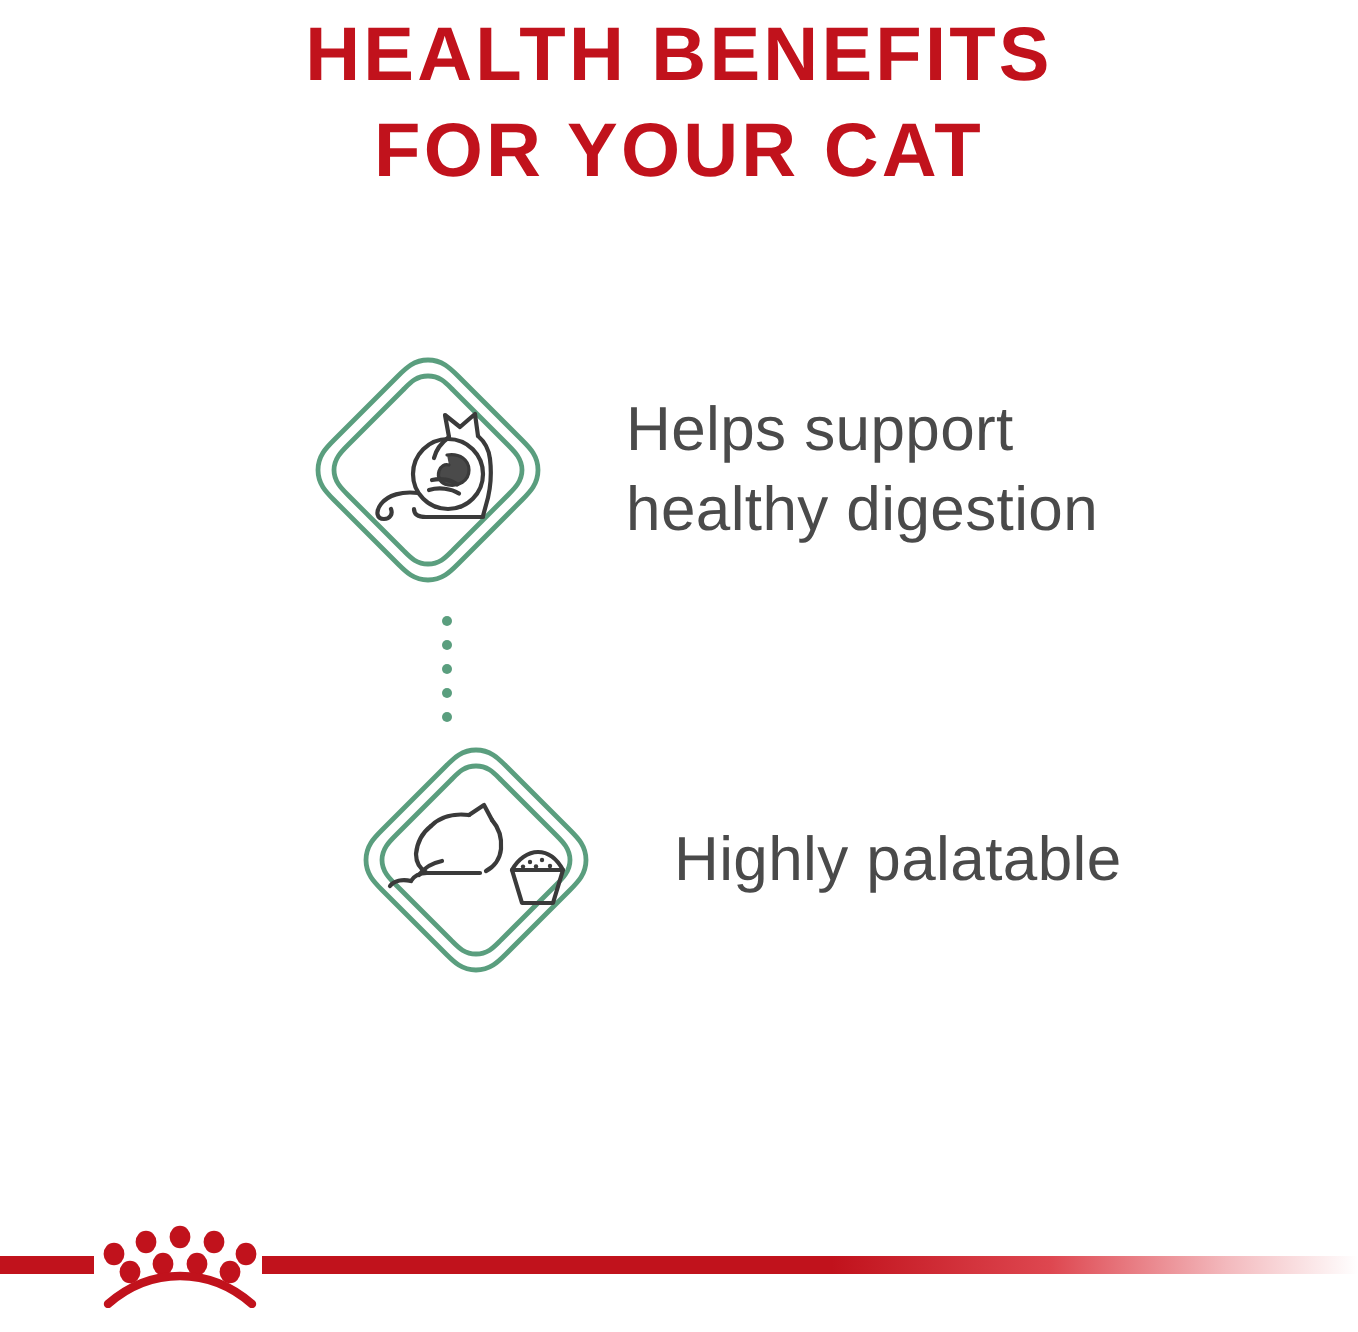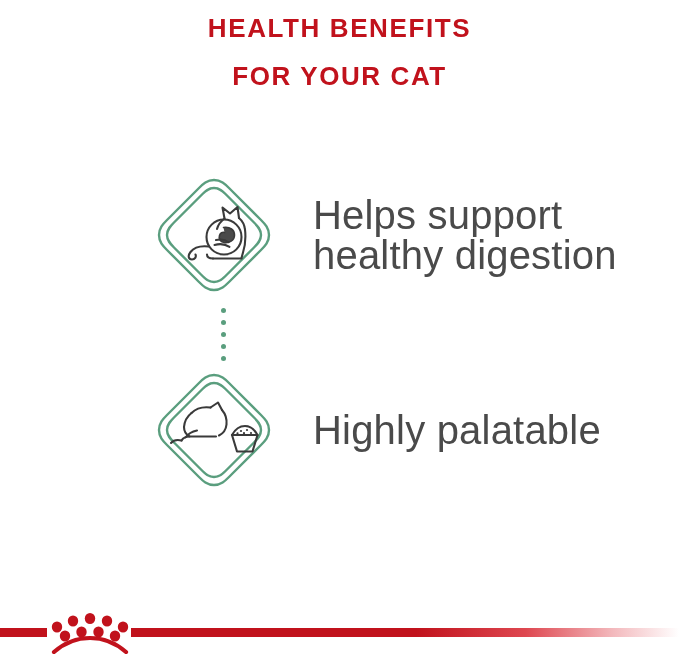--- a/index.html
+++ b/index.html
@@ -20,42 +20,42 @@
     position: absolute;
     top: 0px;
     left: 0;
     width: 679px;
     text-align: center;
   }
   .title-line {
     color: #C1121C;
     font-family: "Liberation Sans", sans-serif;
     font-weight: bold;
-    font-size: 26px;
+    font-size: 38px;
     letter-spacing: 1.6px;
     line-height: 46px;
     white-space: nowrap;
   }
   .title-line.l1 { margin-top: 5px; }
   .title-line.l2 { margin-top: 2px; text-align: center; }
 
   
   .benefits {
     position: absolute;
     top: 165px;
     left: 0;
     width: 679px;
   }
   .benefit-row {
     display: flex;
     align-items: center;
     position: relative;
   }
   .benefit-row.row-1 { height: 140px; }
-  .benefit-row.row-2 { height: 140px; margin-top: 55px; }
+  .benefit-row.row-2 { height: 140px; margin-top: 55px; padding-left: 24px; }
 
   .icon-cell {
     width: 275px;
     min-width: 275px;
     display: flex;
     justify-content: flex-end;
     align-items: center;
     padding-right: 0px;
     box-sizing: border-box;
   }
@@ -65,21 +65,21 @@
     position: relative;
   }
   .icon-badge svg {
     display: block;
   }
 
   .text-cell {
     padding-left: 38px;
     color: #4A4A4A;
     font-family: "Liberation Sans", sans-serif;
-    font-size: 40px;
+    font-size: 31px;
     line-height: 40px;
     font-weight: 400;
     letter-spacing: 0.2px;
   }
   .text-cell .tl { display: block; white-space: nowrap; }
 
   
   .connector {
     position: absolute;
     left: 221px;

